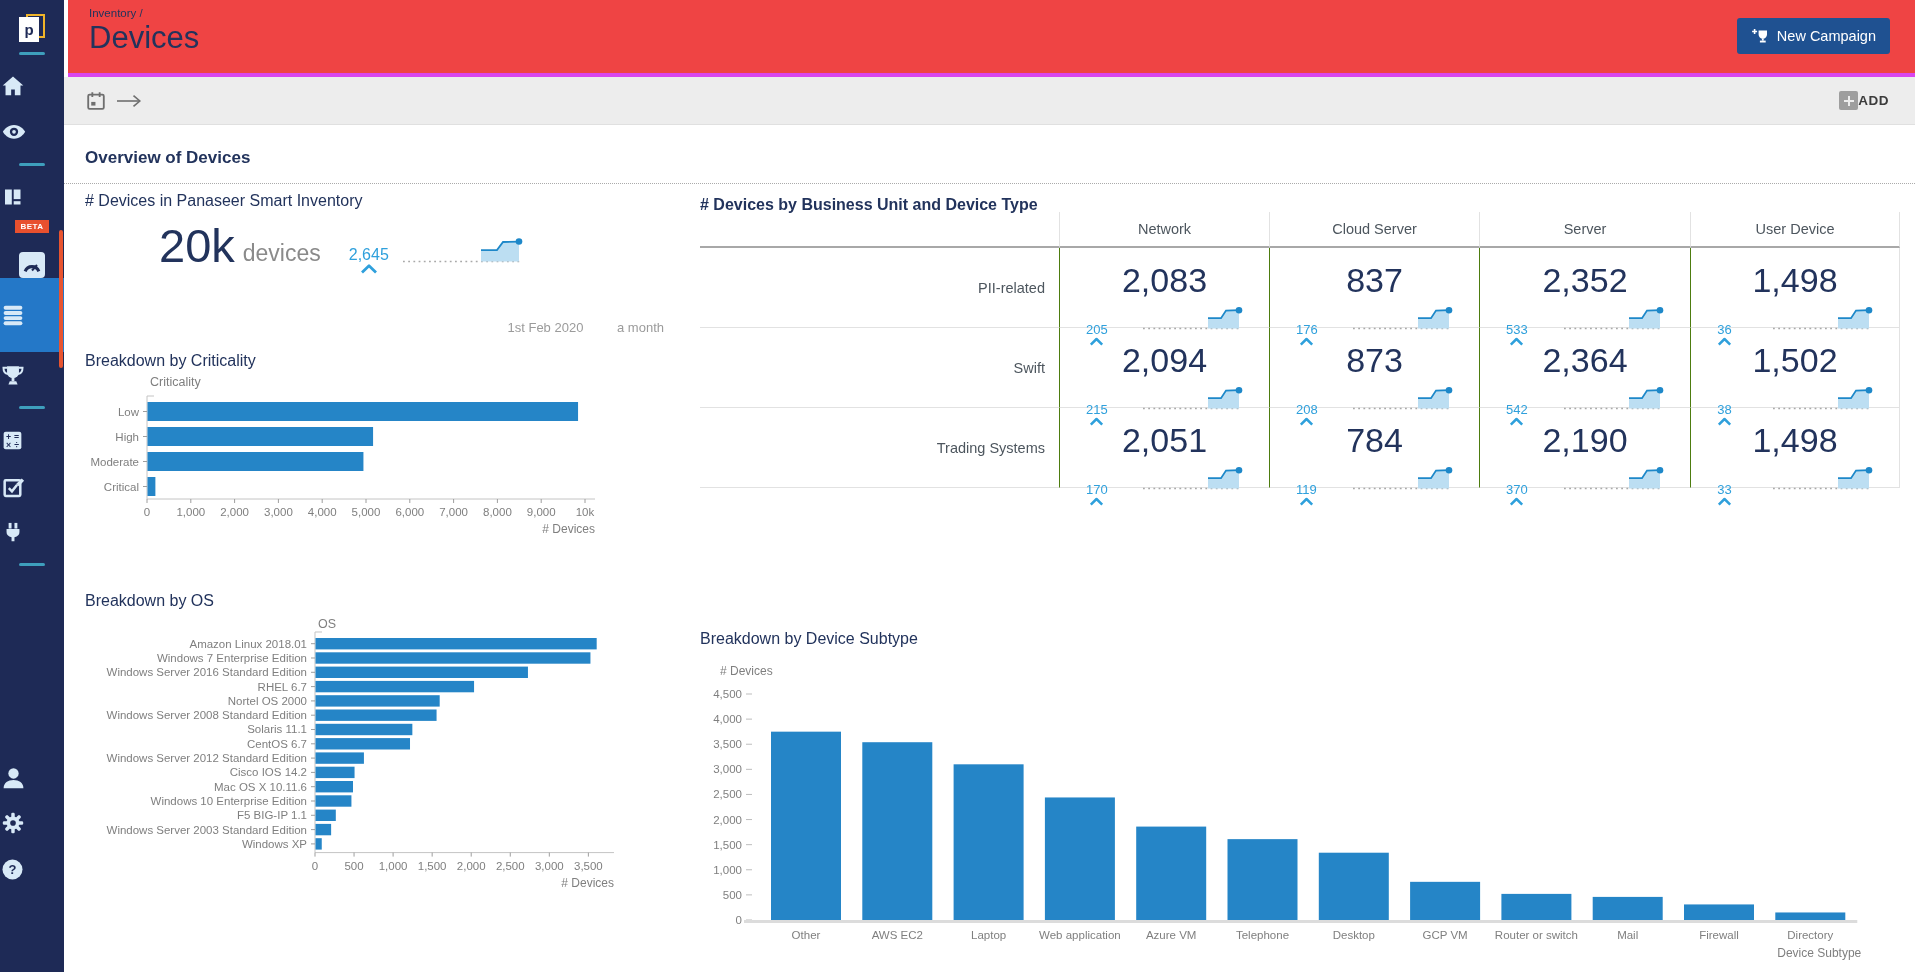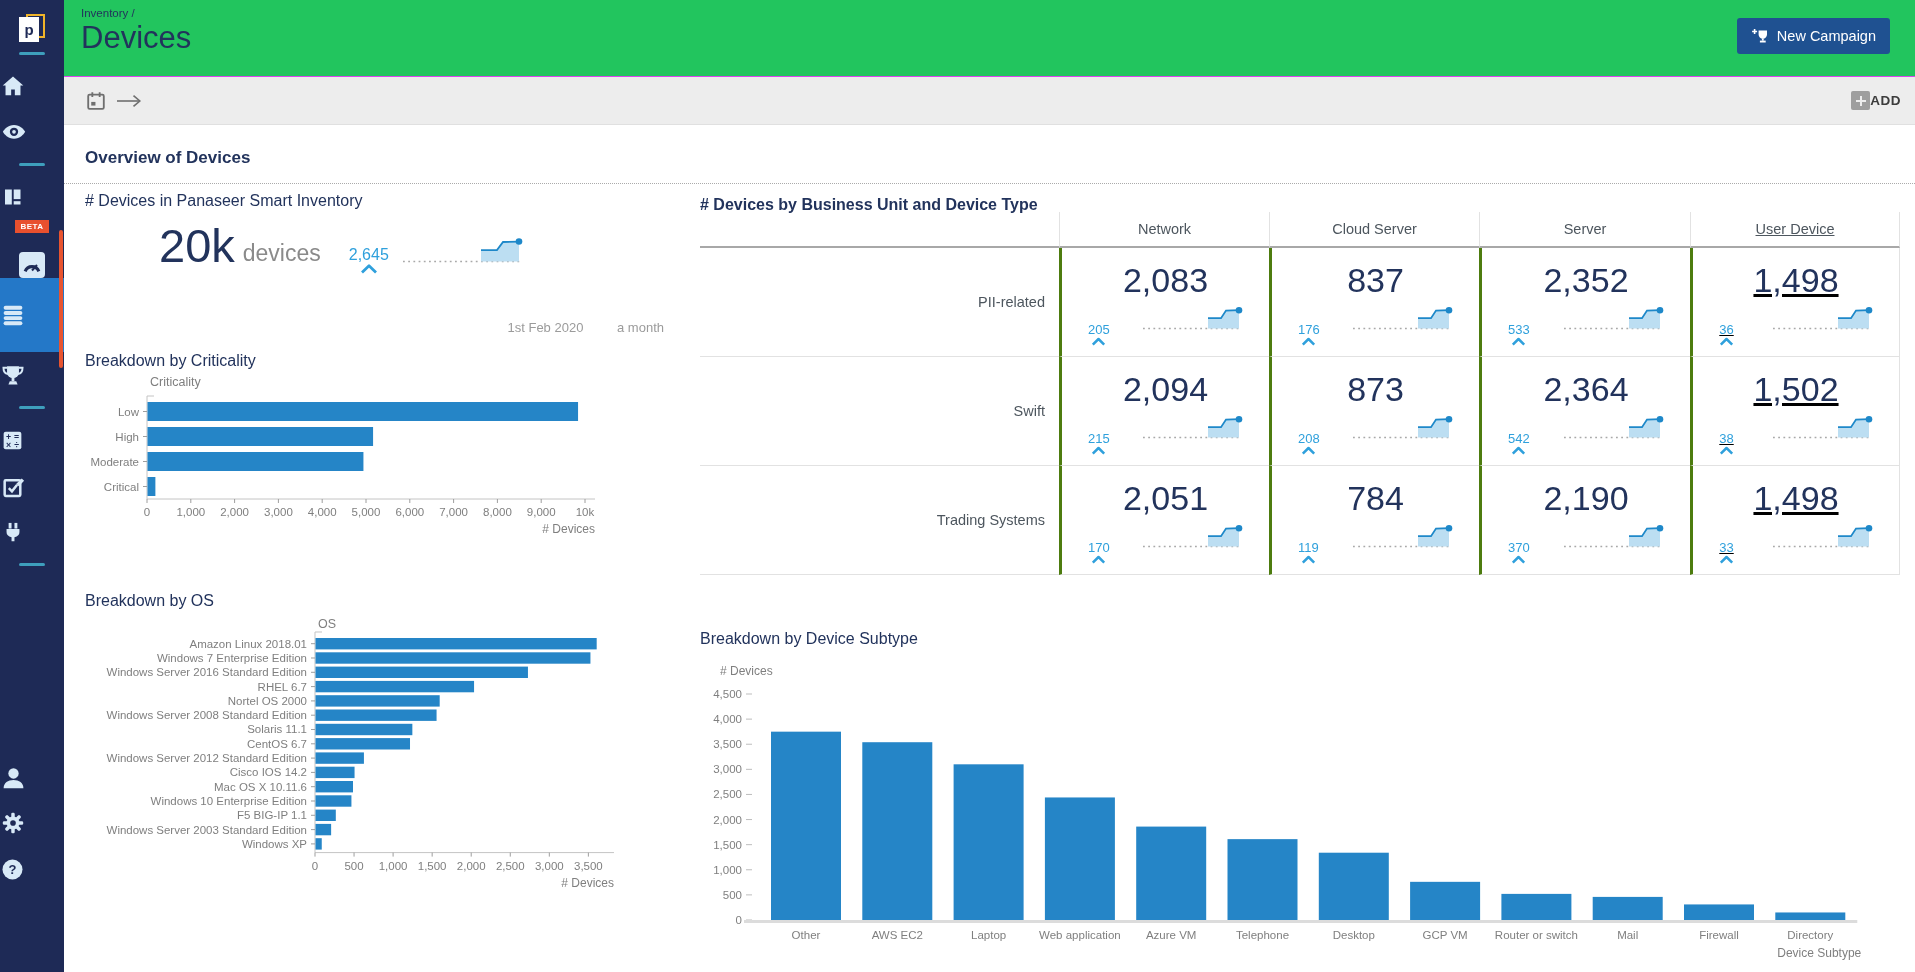--- a/index.html
+++ b/index.html
@@ -20,35 +20,35 @@
   .beta-badge { display:block; width:34px; margin:0 auto 2px; background:#E8502E; color:#fff;
                 font-size:8px; font-weight:bold; text-align:center; padding:2px 0; letter-spacing:.5px; }
   .gauge-card { width:26px; height:26px; background:#D8E9F7; border-radius:4px;
                 display:flex; align-items:center; justify-content:center; }
   .side-scroll-thumb { position:absolute; left:59px; top:230px; width:4px; height:138px;
                        background:#E8542F; border-radius:2px; }
   .sidebar-bottom { position:absolute; left:0; bottom:80px; width:64px; }
   .icon-svg { display:block; }
 
   
-  .header { position:absolute; left:60px; top:0; right:0; height:77px; background:#22c55e;
-            border-bottom:1px solid #d946ef; }
+  .header { position:absolute; left:68px; top:0; right:0; height:77px; background:#ef4444;
+            border-bottom:4px solid #d946ef; }
   .breadcrumb { position:absolute; left:21px; top:7px; font-size:11.5px; color:#22335C; }
   .page-title { position:absolute; left:21px; top:20px; font-size:31px; color:#22335C; font-weight:400; }
   .new-campaign { position:absolute; right:25px; top:18px; height:36px; background:#1F5191; color:#fff;
                   border:none; border-radius:3px; font-size:14.5px; font-weight:500;
                   display:flex; align-items:center; gap:7px; padding:0 14px; cursor:pointer;
                   font-family:"Liberation Sans", sans-serif; }
 
   
   .filterbar { position:absolute; left:64px; top:77px; right:0; height:48px; background:#EDEDED;
                border-bottom:1px solid #e0e0e0; display:flex; align-items:center; }
   .cal-btn { margin-left:21px; background:none; border:none; cursor:pointer; padding:0; display:flex; }
   .arrow-wrap { margin-left:8px; display:flex; }
-  .add-btn { margin-left:auto; margin-right:14px; display:flex; align-items:center; gap:0;
+  .add-btn { margin-left:auto; margin-right:26px; display:flex; align-items:center; gap:0;
              background:none; border:none; cursor:pointer; font-family:"Liberation Sans", sans-serif; }
   .plus-box { width:19px; height:19px; background:#9E9E9E; border-radius:2px; position:relative; }
   .plus-box:before, .plus-box:after { content:""; position:absolute; background:#EDEDED; }
   .plus-box:before { left:4.5px; top:8.5px; width:10px; height:2px; }
   .plus-box:after { left:8.5px; top:4.5px; width:2px; height:10px; }
   .add-label { font-size:13.5px; font-weight:bold; color:#3c3c3c; letter-spacing:.5px; }
 
   
   .section-header { position:absolute; left:64px; top:126px; right:0; height:58px; background:#fff;
                     border-bottom:1px dotted #ababab; }
@@ -71,23 +71,23 @@
 
   
   .bu-title { left:636px; top:12px; }
   .bu-table { position:absolute; left:636px; top:28px; width:1200px; }
   .bu-grid { display:grid; grid-template-columns:359px 210px 210px 211px 210px; }
   .bu-head { height:36px; display:flex; align-items:center; justify-content:center;
              font-size:14.5px; color:#4d565e; border-bottom:2px solid #a8a8a8; }
   .bu-head.first { border-bottom:2px solid #a8a8a8; }
   .bu-label { display:flex; align-items:center; justify-content:flex-end; padding-right:14px;
               font-size:14.5px; color:#4d565e; border-bottom:1px solid #e2e2e2; }
-  .bu-cell { height:109px; border-left:3px solid #4d7c0f; border-bottom:1px solid #e2e2e2; cursor:pointer; }
+  .bu-cell { height:80px; border-left:1px solid #4d7c0f; border-bottom:1px solid #e2e2e2; cursor:pointer; }
   .bu-head.bordered { border-left:1px solid #e2e2e2; }
-  .bu-cell.last, .bu-head.last { border-right:1px solid #e2e2e2;text-decoration:underline; }
+  .bu-cell.last, .bu-head.last { border-right:1px solid #e2e2e2; }
   .cell-value { margin-top:13px; text-align:center; font-size:34px; color:#22335C; }
   .cell-sub { display:flex; align-items:flex-start; padding:2px 24px 0 26px; }
   .cell-delta { display:flex; flex-direction:column; align-items:center;justify-content:flex-end; }
   .cell-delta .delta-num { font-size:13px; }
   .cell-spark { margin-left:auto; margin-top:3px; }
 
   .chart-box { position:absolute; cursor:pointer; }
   svg text { font-family:"Liberation Sans", sans-serif; }
 </style>
 </head>

